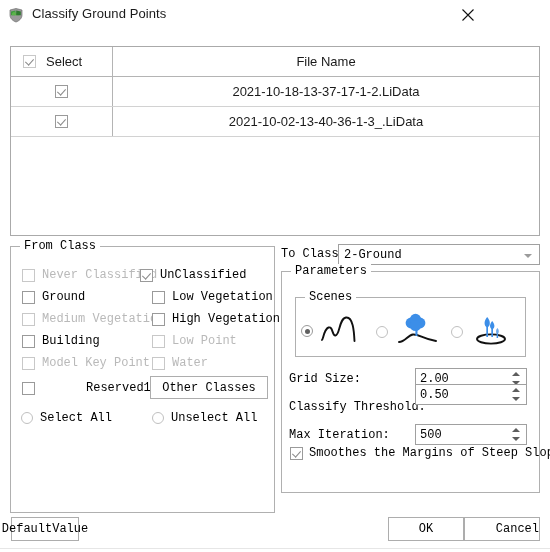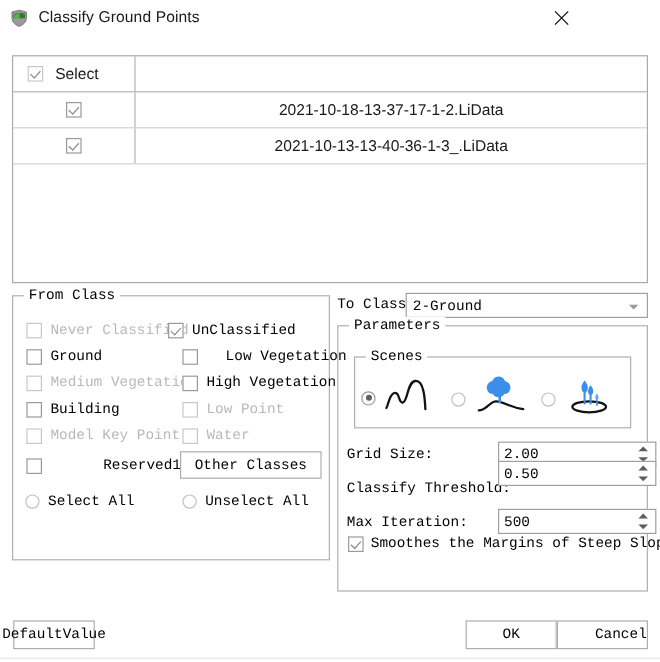--- a/index.html
+++ b/index.html
@@ -126,21 +126,21 @@
     position: absolute;
     top: -8px; left: 9px;
     background: #ffffff;
     padding: 0 4px;
     font-family: "Liberation Mono", monospace;
     font-size: 12px;
     color: #000000;
     white-space: nowrap;
   }
 
-  #from-class-box { left: 10px; top: 246px; width: 265px; height: 221px; }
+  #from-class-box { left: 10px; top: 246px; width: 265px; height: 267px; }
   #to-class-label {
     position: absolute;
     left: 281px; top: 247px;
     font-family: "Liberation Mono", monospace;
     font-size: 12px;
     color: #000;
   }
   #to-class-combo {
     position: absolute;
     left: 338px; top: 244px;
@@ -236,21 +236,21 @@
   .param-label {
     position: absolute;
     font-family: "Liberation Mono", monospace;
     font-size: 12px;
     color: #000;
     white-space: nowrap;
   }
   .spinbox {
     position: absolute;
     left: 415px;
-    width: 132px; height: 21px;
+    width: 112px; height: 21px;
     border: 1px solid #a0a0a0;
     background: #fff;
     box-sizing: border-box;
   }
   .spinbox .val {
     position: absolute;
     left: 4px; top: 3px;
     font-family: "Liberation Mono", monospace;
     font-size: 12px;
     color: #000;
@@ -313,34 +313,35 @@
   </div>
 </div>
 
 <div id="file-table">
 
   <div class="tbl-row" id="table-header-row">
     <div class="col-select">
       <span class="cbox checked disabled"></span>
       <span class="hdr-label">Select</span>
     </div>
+    <div class="col-name">File Name</div>
   </div>
 
   <div class="tbl-row data-row">
     <div class="col-select">
       <span class="cbox checked"></span>
     </div>
     <div class="col-name">2021-10-18-13-37-17-1-2.LiData</div>
   </div>
 
   <div class="tbl-row data-row">
     <div class="col-select">
       <span class="cbox checked"></span>
     </div>
-    <div class="col-name">2021-10-13-13-40-36-1-3_.LiData</div>
+    <div class="col-name">2021-10-02-13-40-36-1-3_.LiData</div>
   </div>
 
 </div>
 
 <div class="groupbox" id="from-class-box">
   <span class="gb-title">From Class</span>
 </div>
 
 <div class="ck-item is-disabled" style="left:22px; top:268px;">
   <span class="cbox disabled"></span>
@@ -348,21 +349,21 @@
 </div>
 <div class="ck-item" style="left:140px; top:268px;justify-content:center;">
   <span class="cbox checked"></span>
   <span class="lbl">UnClassified</span>
 </div>
 
 <div class="ck-item" style="left:22px; top:290px;">
   <span class="cbox"></span>
   <span class="lbl">Ground</span>
 </div>
-<div class="ck-item" style="left:152px; top:290px;gap:16px;">
+<div class="ck-item" style="left:152px; top:290px;">
   <span class="cbox"></span>
   <span class="lbl">Low Vegetation</span>
 </div>
 
 <div class="ck-item is-disabled" style="left:22px; top:312px;">
   <span class="cbox disabled"></span>
   <span class="lbl">Medium Vegetation</span>
 </div>
 <div class="ck-item" style="left:152px; top:312px;">
   <span class="cbox"></span>

